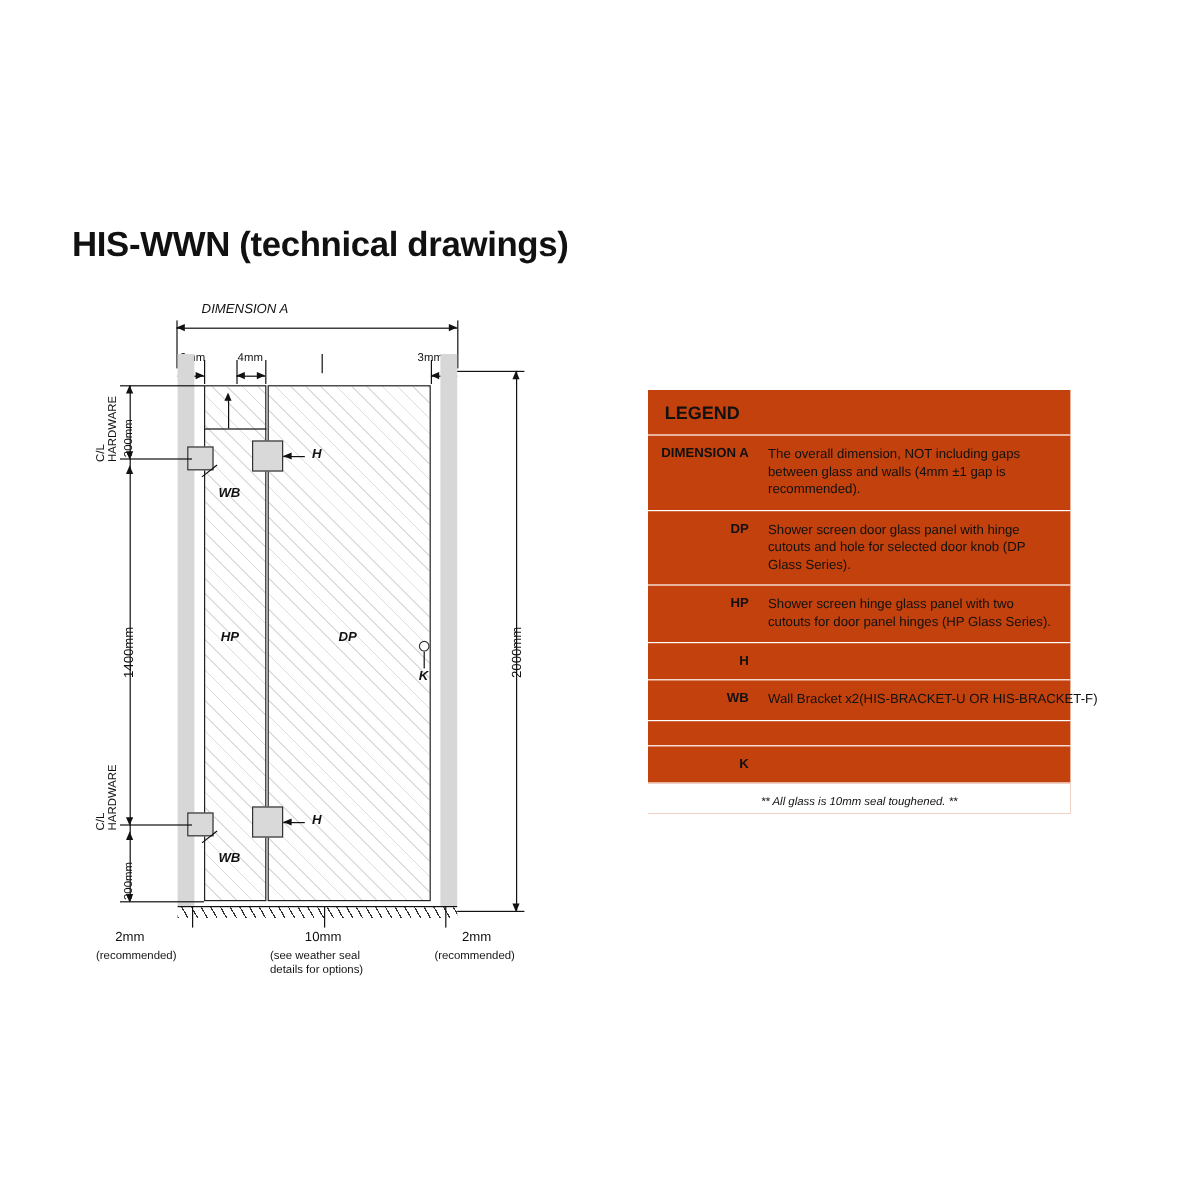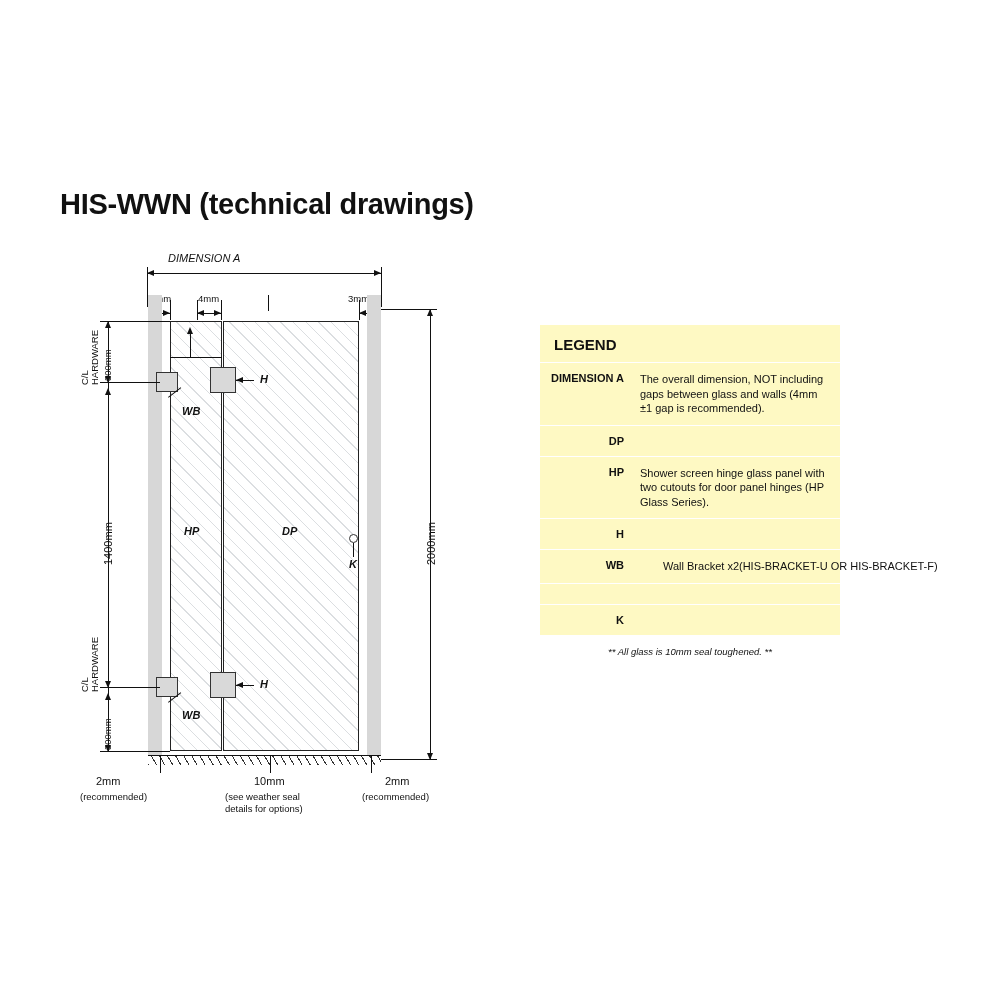--- a/index.html
+++ b/index.html
@@ -126,22 +126,22 @@
   .arr.left  { border-top: 3.5px solid transparent; border-bottom: 3.5px solid transparent; border-right: 7px solid #111; }
   .arr.right { border-top: 3.5px solid transparent; border-bottom: 3.5px solid transparent; border-left: 7px solid #111; }
   .arr.up    { border-left: 3.5px solid transparent; border-right: 3.5px solid transparent; border-bottom: 7px solid #111; }
   .arr.down  { border-left: 3.5px solid transparent; border-right: 3.5px solid transparent; border-top: 7px solid #111; }
 
   
   .legend {
     position: absolute;
     left: 540px;
     top: 325px;
-    width: 300px;
-    background: #fef9c3;
+    width: 352px;
+    background: #c2410c;
     font-size: 11px;
     color: #111;
   }
   .legend-title {
     padding: 11px 14px 9px 14px;
     font-size: 15px;
     font-weight: bold;
     border-bottom: 1px solid #ffffff;
   }
   .legend-row {
@@ -162,21 +162,20 @@
   .legend-val {
     flex: 1;
     padding: 9px 10px 9px 8px;
     line-height: 1.32;
     font-size: 11px;
     box-sizing: border-box;
     white-space: pre-line;
   }
   .legend-val.wide {
     white-space: nowrap;
-    margin-left: 23px;
   }
   .legend-spacer {
     height: 20px;
     border-bottom: 1px solid #ffffff;
   }
   .legend-note {
     text-align: center;
     font-size: 9.5px;
     font-style: italic;
     padding: 10px 6px 4px 6px;
@@ -304,20 +303,21 @@
 <div class="legend">
   <div class="legend-title">LEGEND</div>
 
   <div class="legend-row">
     <div class="legend-key">DIMENSION A</div>
     <div class="legend-val">The overall dimension, NOT including gaps between glass and walls (4mm ±1 gap is recommended).</div>
   </div>
 
   <div class="legend-row">
     <div class="legend-key">DP</div>
+    <div class="legend-val">Shower screen door glass panel with hinge cutouts and hole for selected door knob (DP Glass Series).</div>
   </div>
 
   <div class="legend-row">
     <div class="legend-key">HP</div>
     <div class="legend-val">Shower screen hinge glass panel with two cutouts for door panel hinges (HP Glass Series).</div>
   </div>
 
   <div class="legend-row">
     <div class="legend-key">H</div>
   </div>

